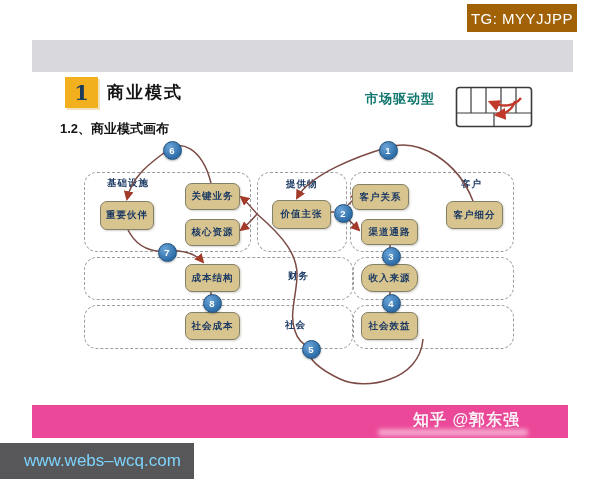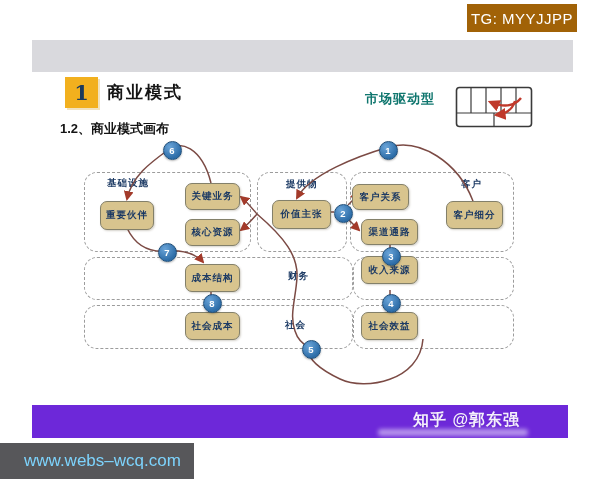--- a/index.html
+++ b/index.html
@@ -12,21 +12,21 @@
 
   
   .tg-badge{
     left:467px;top:4px;width:110px;height:28px;background:#a16207;
     color:#fff;font-size:15px;display:flex;align-items:center;justify-content:center;
     letter-spacing:.5px;
   }
 
   
   .band-top{left:32px;top:40px;width:541px;height:32px;background:#d9d9dd;}
-  .band-bottom{left:32px;top:405px;width:536px;height:33px;background:#6d28d9;}
+  .band-bottom{left:32px;top:405px;width:536px;height:33px;background:#ec4899;}
   .watermark{
     position:absolute;right:48px;top:5px;color:rgba(255,255,255,.92);
     font-size:16px;font-weight:bold;letter-spacing:1px;text-shadow:0 1px 1px rgba(0,0,0,.08);
   }
   .watermark-sub{
     position:absolute;right:40px;top:24px;width:150px;height:7px;
     background:rgba(255,255,255,.5);filter:blur(2px);border-radius:3px;
   }
 
   
@@ -152,21 +152,21 @@
 </svg>
 
 <div class="abs blk" style="left:100px;top:201px;width:52px;height:27px;">重要伙伴</div>
 <div class="abs blk" style="left:185px;top:183px;width:53px;height:25px;">关键业务</div>
 <div class="abs blk" style="left:185px;top:219px;width:53px;height:25px;">核心资源</div>
 <div class="abs blk" style="left:272px;top:200px;width:57px;height:27px;">价值主张</div>
 <div class="abs blk" style="left:352px;top:184px;width:55px;height:24px;">客户关系</div>
 <div class="abs blk" style="left:361px;top:219px;width:55px;height:24px;">渠道通路</div>
 <div class="abs blk" style="left:446px;top:201px;width:55px;height:26px;">客户细分</div>
 <div class="abs blk" style="left:185px;top:264px;width:53px;height:26px;">成本结构</div>
-<div class="abs blk" style="left:361px;top:256px;width:55px;height:26px;">收入来源</div>
+<div class="abs blk" style="left:361px;top:264px;width:55px;height:26px;border-radius:12px;">收入来源</div>
 <div class="abs blk" style="left:185px;top:312px;width:53px;height:26px;">社会成本</div>
 <div class="abs blk" style="left:361px;top:312px;width:55px;height:26px;">社会效益</div>
 
 <div class="abs step" style="left:378.5px;top:140.5px;">1</div>
 <div class="abs step" style="left:333.5px;top:203.5px;">2</div>
 <div class="abs step" style="left:381.5px;top:246.5px;">3</div>
 <div class="abs step" style="left:381.5px;top:293.5px;">4</div>
 <div class="abs step" style="left:301.5px;top:339.5px;">5</div>
 <div class="abs step" style="left:162.5px;top:140.5px;">6</div>
 <div class="abs step" style="left:157.5px;top:242.5px;">7</div>

